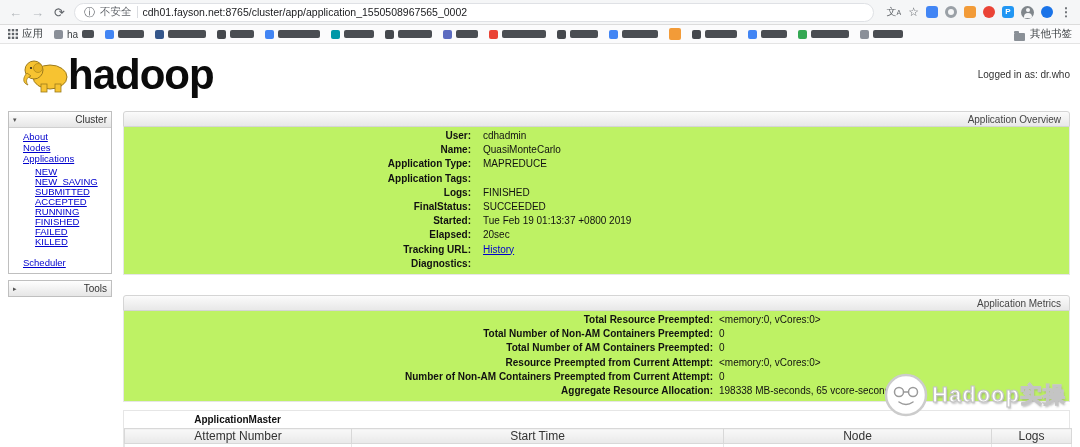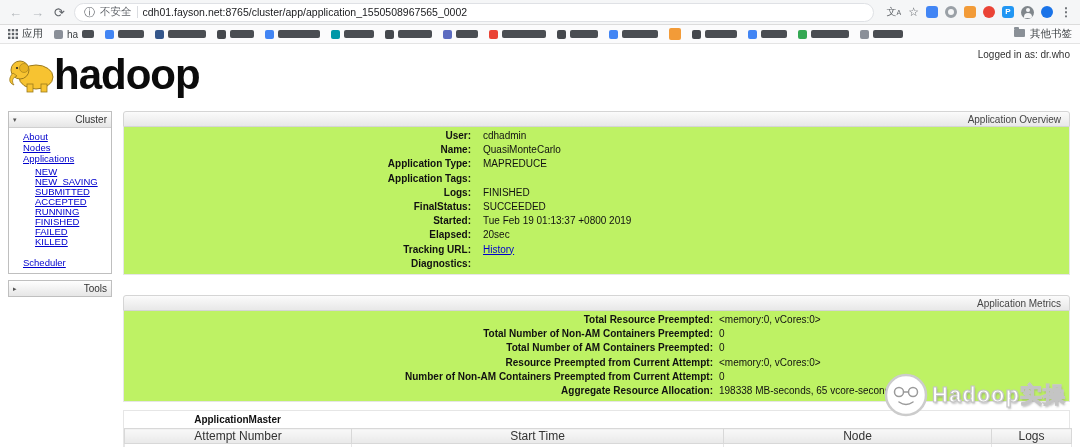--- a/index.html
+++ b/index.html
@@ -49,28 +49,28 @@
   .bookmarks-bar{
     height:19px; background:#fbfbfc; border-bottom:1px solid #e4e4e4;
     display:flex; align-items:center; padding:0 8px; gap:11px;
     font-size:10.5px; color:#3c4043; overflow:hidden; white-space:nowrap;
   }
   .apps{ display:flex; align-items:center; gap:4px; flex-shrink:0;}
   .bm{ display:flex; align-items:center; gap:4px; flex-shrink:0;}
   .fav{ width:9px; height:9px; border-radius:2px; flex-shrink:0;}
   .bm .bar{ height:8px; background:#4a4d52; border-radius:2px; }
   .bm-txt{ font-size:10px; color:#3c4043; }
-  .other{ display:flex; align-items:flex-start; gap:5px; margin-left:auto; flex-shrink:0;}
+  .other{ display:flex; align-items:flex-end; gap:5px; margin-left:auto; flex-shrink:0;}
   .folder{ position:relative; width:11px; height:8px; background:#8a9097; border-radius:1px; margin-top:2px;}
   .folder::before{ content:""; position:absolute; top:-2px; left:0; width:5px; height:2px; background:#8a9097; border-radius:1px 1px 0 0;}
 
   
   #page{ position:relative; height:401px; background:#fff; }
-  #logo{ position:absolute; left:6px; top:1px;text-align:right; }
-  #logged-in{ position:absolute; right:10px; top:5px; font-size:10px; color:#333; }
+  #logo{ position:absolute; left:20px; top:1px;text-align:right; }
+  #logged-in{ position:absolute; right:10px; top:25px; font-size:10px; color:#333; }
 
   
   #sidebar{ position:absolute; left:8px; top:67px; width:104px; font-size:9.5px; }
   .side-box{ border:1px solid #bfbfbf; background:#fff; margin-bottom:6px; }
   .side-head{ background:linear-gradient(#fefefe,#e6e6e6); border-bottom:1px solid #cfcfcf;
     padding:2px 4px; color:#333; display:flex; gap:4px; align-items:center; font-size:10px;justify-content:space-between;}
   .side-box.collapsed .side-head{ border-bottom:none; }
   .tri{ font-size:7px; color:#555; }
   .side-links{ padding:3px 0 5px 0; }
   .side-links a{ display:block; color:#0000cc; text-decoration:underline; padding-left:14px; line-height:11px; }

